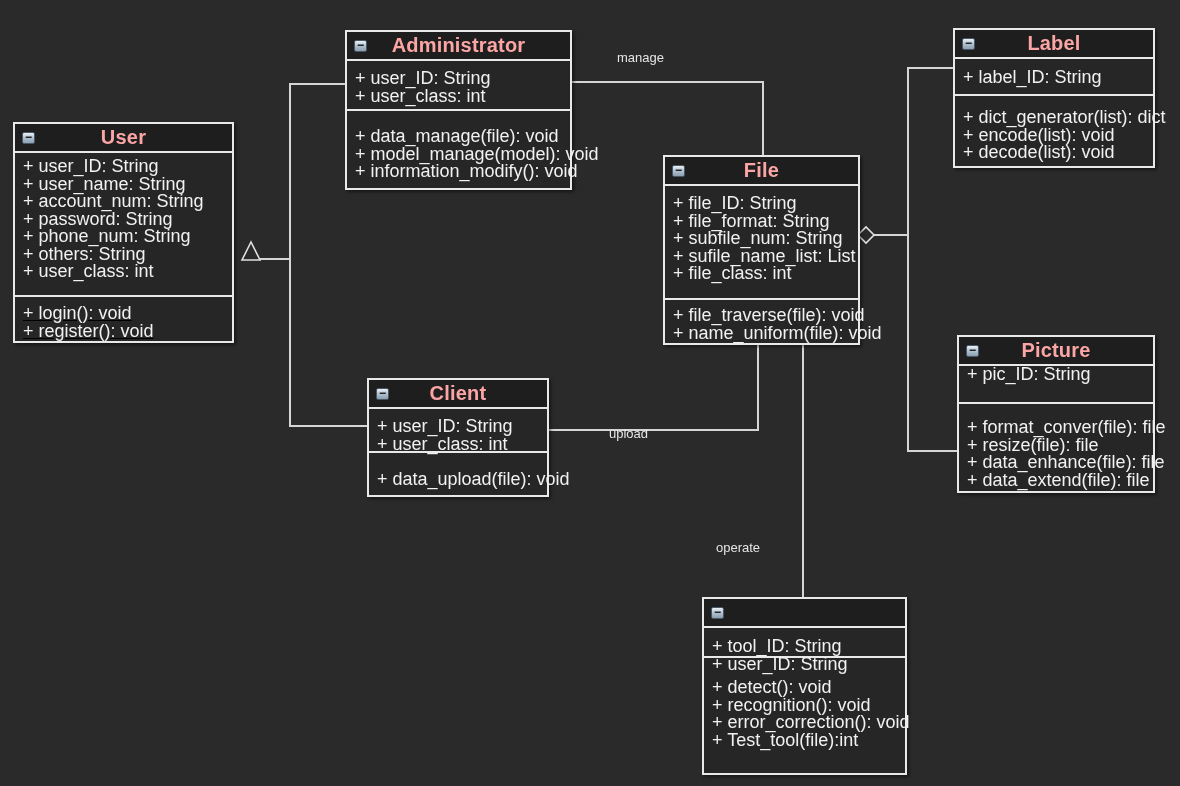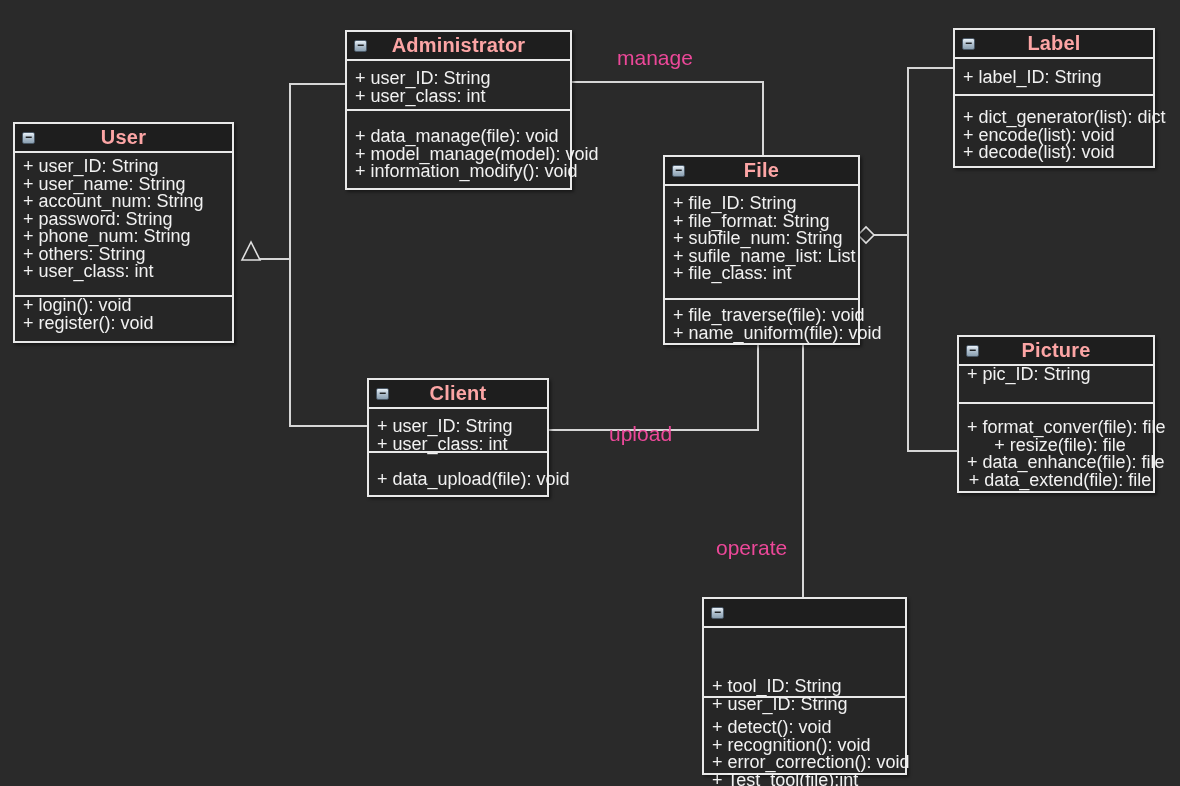--- a/index.html
+++ b/index.html
@@ -33,21 +33,21 @@
   }
   .attrs{
     flex:0 0 auto;border-bottom:2px solid #e9e9e9;box-sizing:border-box;
   }
   .methods{flex:1 1 auto;box-sizing:border-box;}
   .row{
     color:#f1f1f1;font-size:18px;line-height:17.5px;
     padding-left:8px;white-space:nowrap;
   }
   .rel-label{
-    position:absolute;color:#ec4899;font-size:21px;line-height:20px;
+    position:absolute;color:#e5e5e5;font-size:13px;line-height:20px;
   }
 </style>
 </head>
 <body>
 
 <div id="canvas">
 
   <svg id="wires" viewBox="0 0 1180 786" xmlns="http://www.w3.org/2000/svg">
 
     <polyline points="345,84 290,84 290,426 367,426" fill="none" stroke="#d6d6d6" stroke-width="2"></polyline>
@@ -76,21 +76,21 @@
     </div>
     <div class="attrs" style="height:144px;padding-top:5px;">
       <div class="row">+ user_ID: String</div>
       <div class="row">+ user_name: String</div>
       <div class="row">+ account_num: String</div>
       <div class="row">+ password: String</div>
       <div class="row">+ phone_num: String</div>
       <div class="row">+ others: String</div>
       <div class="row">+ user_class: int</div>
     </div>
-    <div class="methods" style="padding-top:0;">
+    <div class="methods" style="padding-top:8px;text-decoration:underline;">
       <div class="row">+ login(): void</div>
       <div class="row">+ register(): void</div>
     </div>
   </div>
 
   <div class="uml-class" style="left:345px;top:30px;width:227px;height:160px;">
     <div class="titlebar">
       <span class="collapse">−</span>
       <span class="cname">Administrator</span>
     </div>
@@ -153,33 +153,33 @@
   </div>
 
   <div class="uml-class" style="left:957px;top:335px;width:198px;height:158px;">
     <div class="titlebar">
       <span class="collapse">−</span>
       <span class="cname">Picture</span>
     </div>
     <div class="attrs" style="height:38px;">
       <div class="row">+ pic_ID: String</div>
     </div>
-    <div class="methods" style="padding-top:15px;text-align:center;">
+    <div class="methods" style="padding-top:15px;">
       <div class="row">+ format_conver(file): file</div>
       <div class="row">+ resize(file): file</div>
       <div class="row">+ data_enhance(file): file</div>
       <div class="row">+ data_extend(file): file</div>
     </div>
   </div>
 
   <div class="uml-class" style="left:702px;top:597px;width:205px;height:178px;">
     <div class="titlebar">
       <span class="collapse">−</span>
     </div>
-    <div class="attrs" style="height:30px;padding-top:10px;margin-top:40px;">
+    <div class="attrs" style="height:30px;padding-top:10px;">
       <div class="row">+ tool_ID: String</div>
       <div class="row">+ user_ID: String</div>
     </div>
     <div class="methods" style="padding-top:21px;">
       <div class="row">+ detect(): void</div>
       <div class="row">+ recognition(): void</div>
       <div class="row">+ error_correction(): void</div>
       <div class="row">+ Test_tool(file):int</div>
     </div>
   </div>

